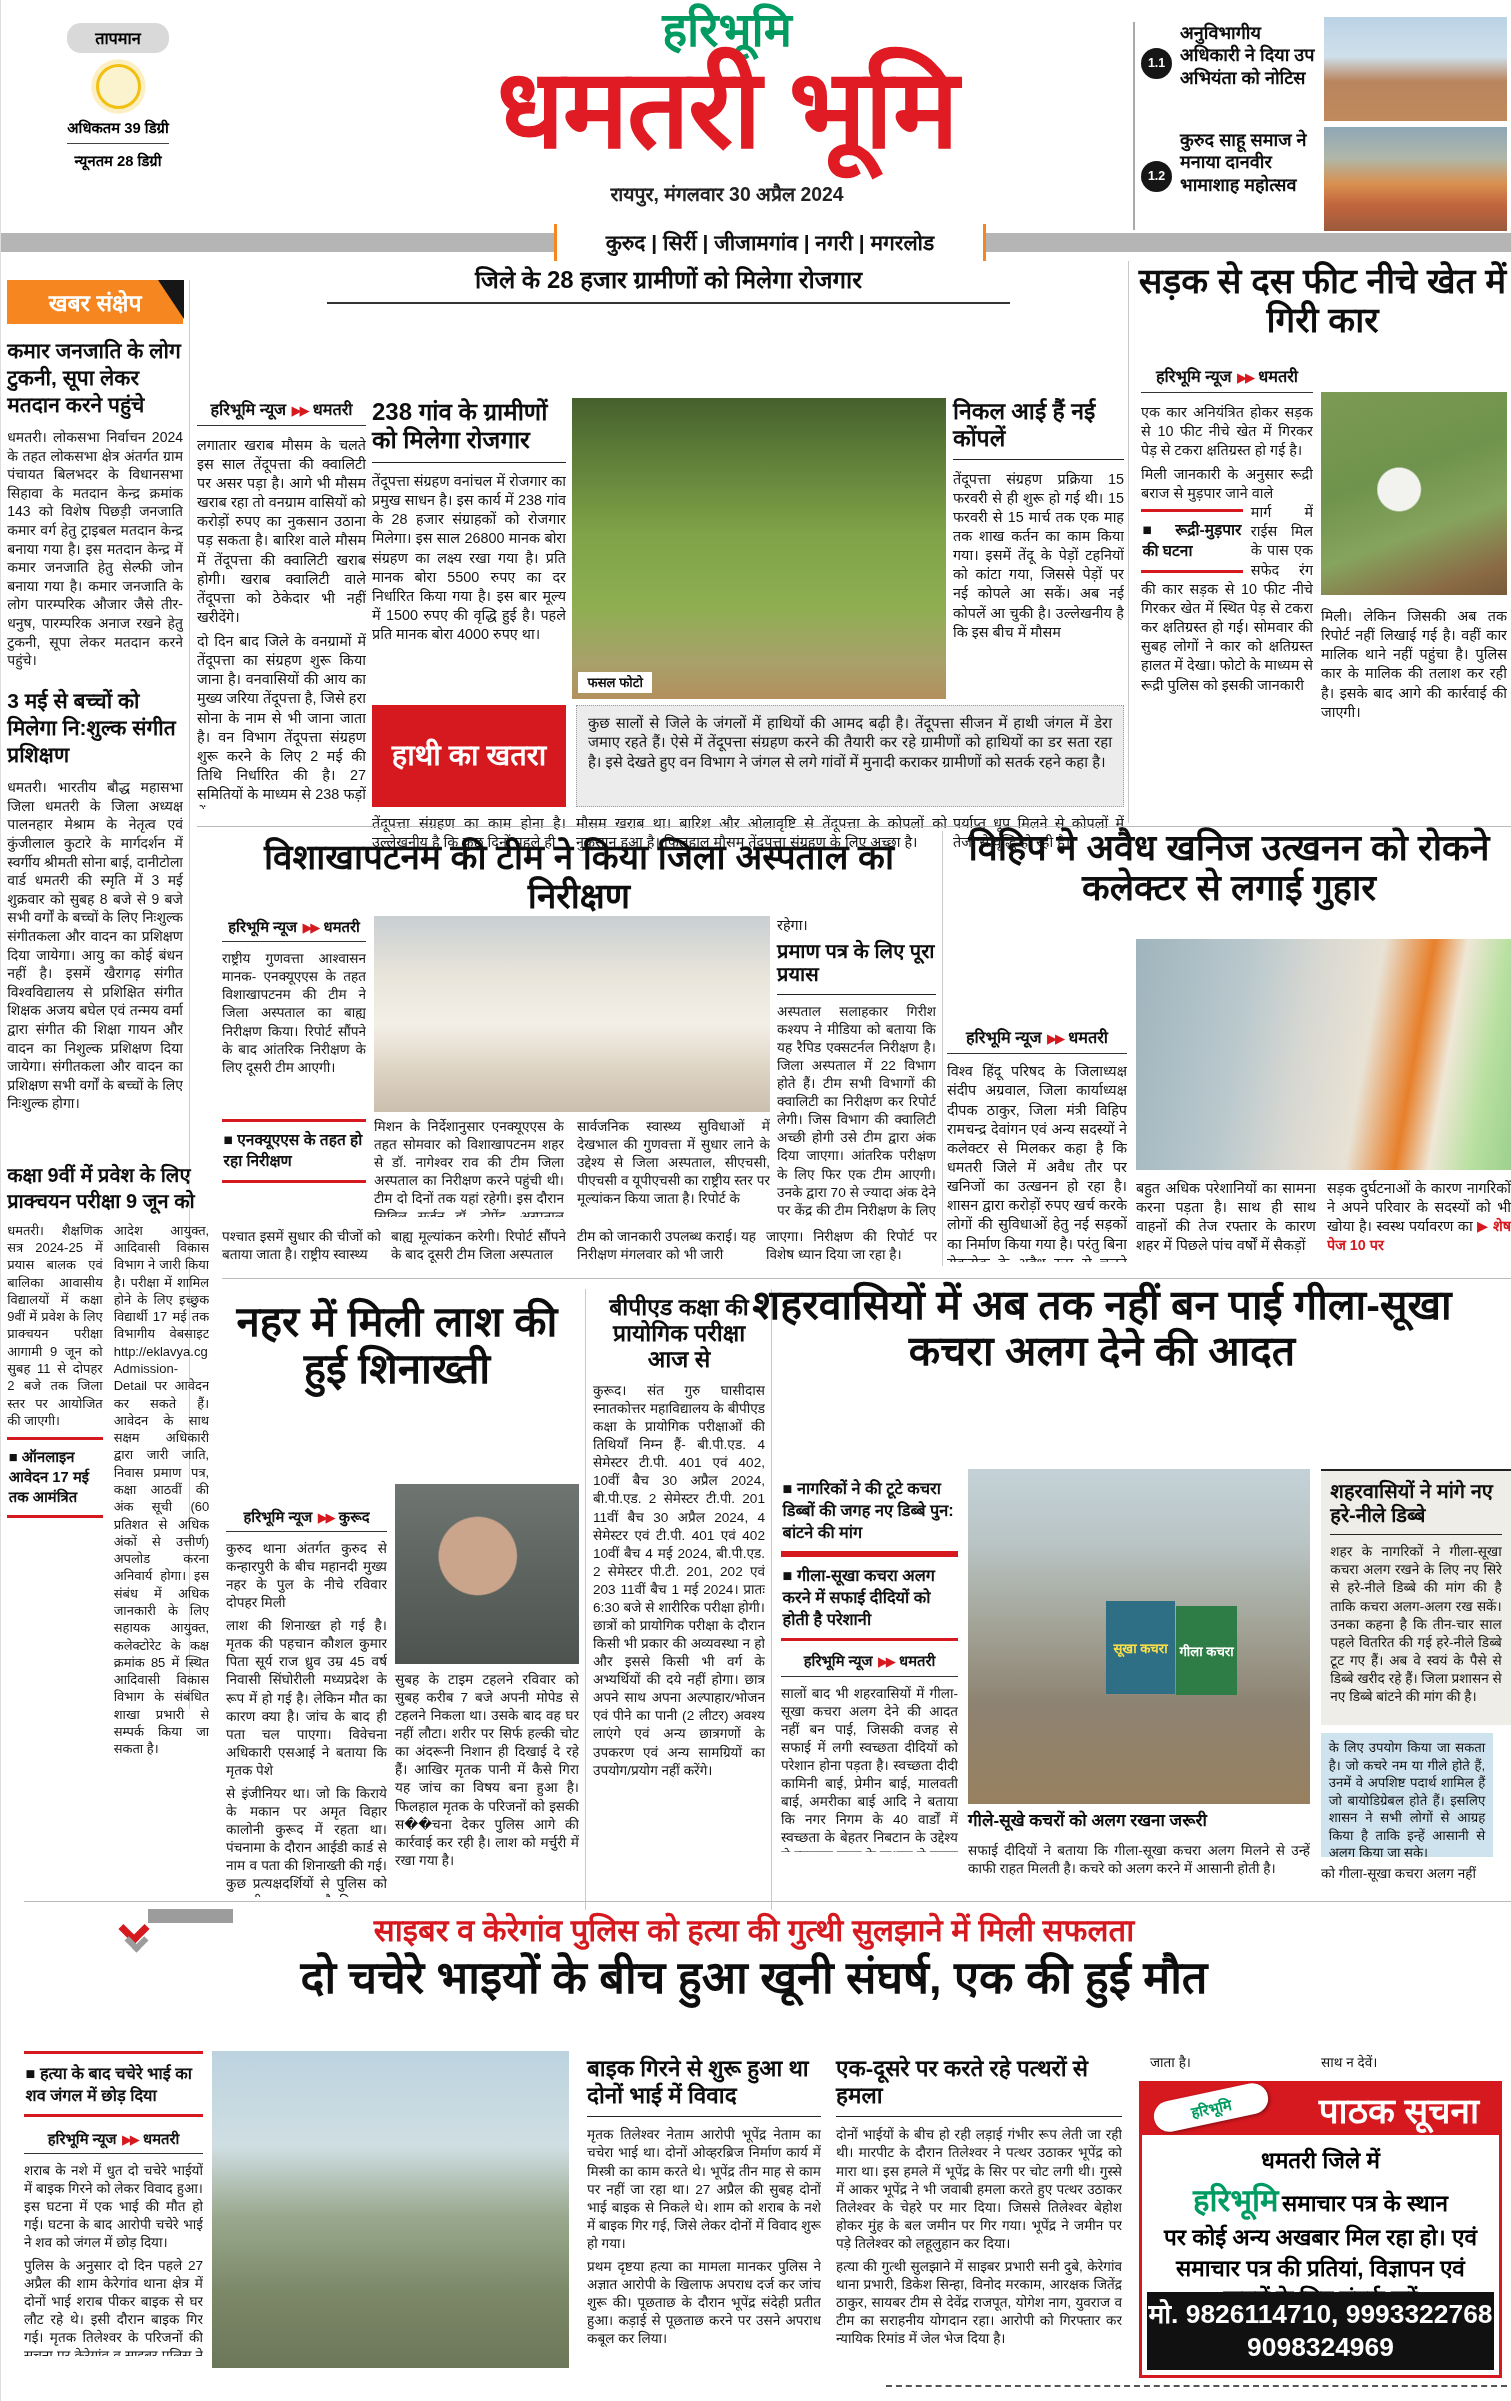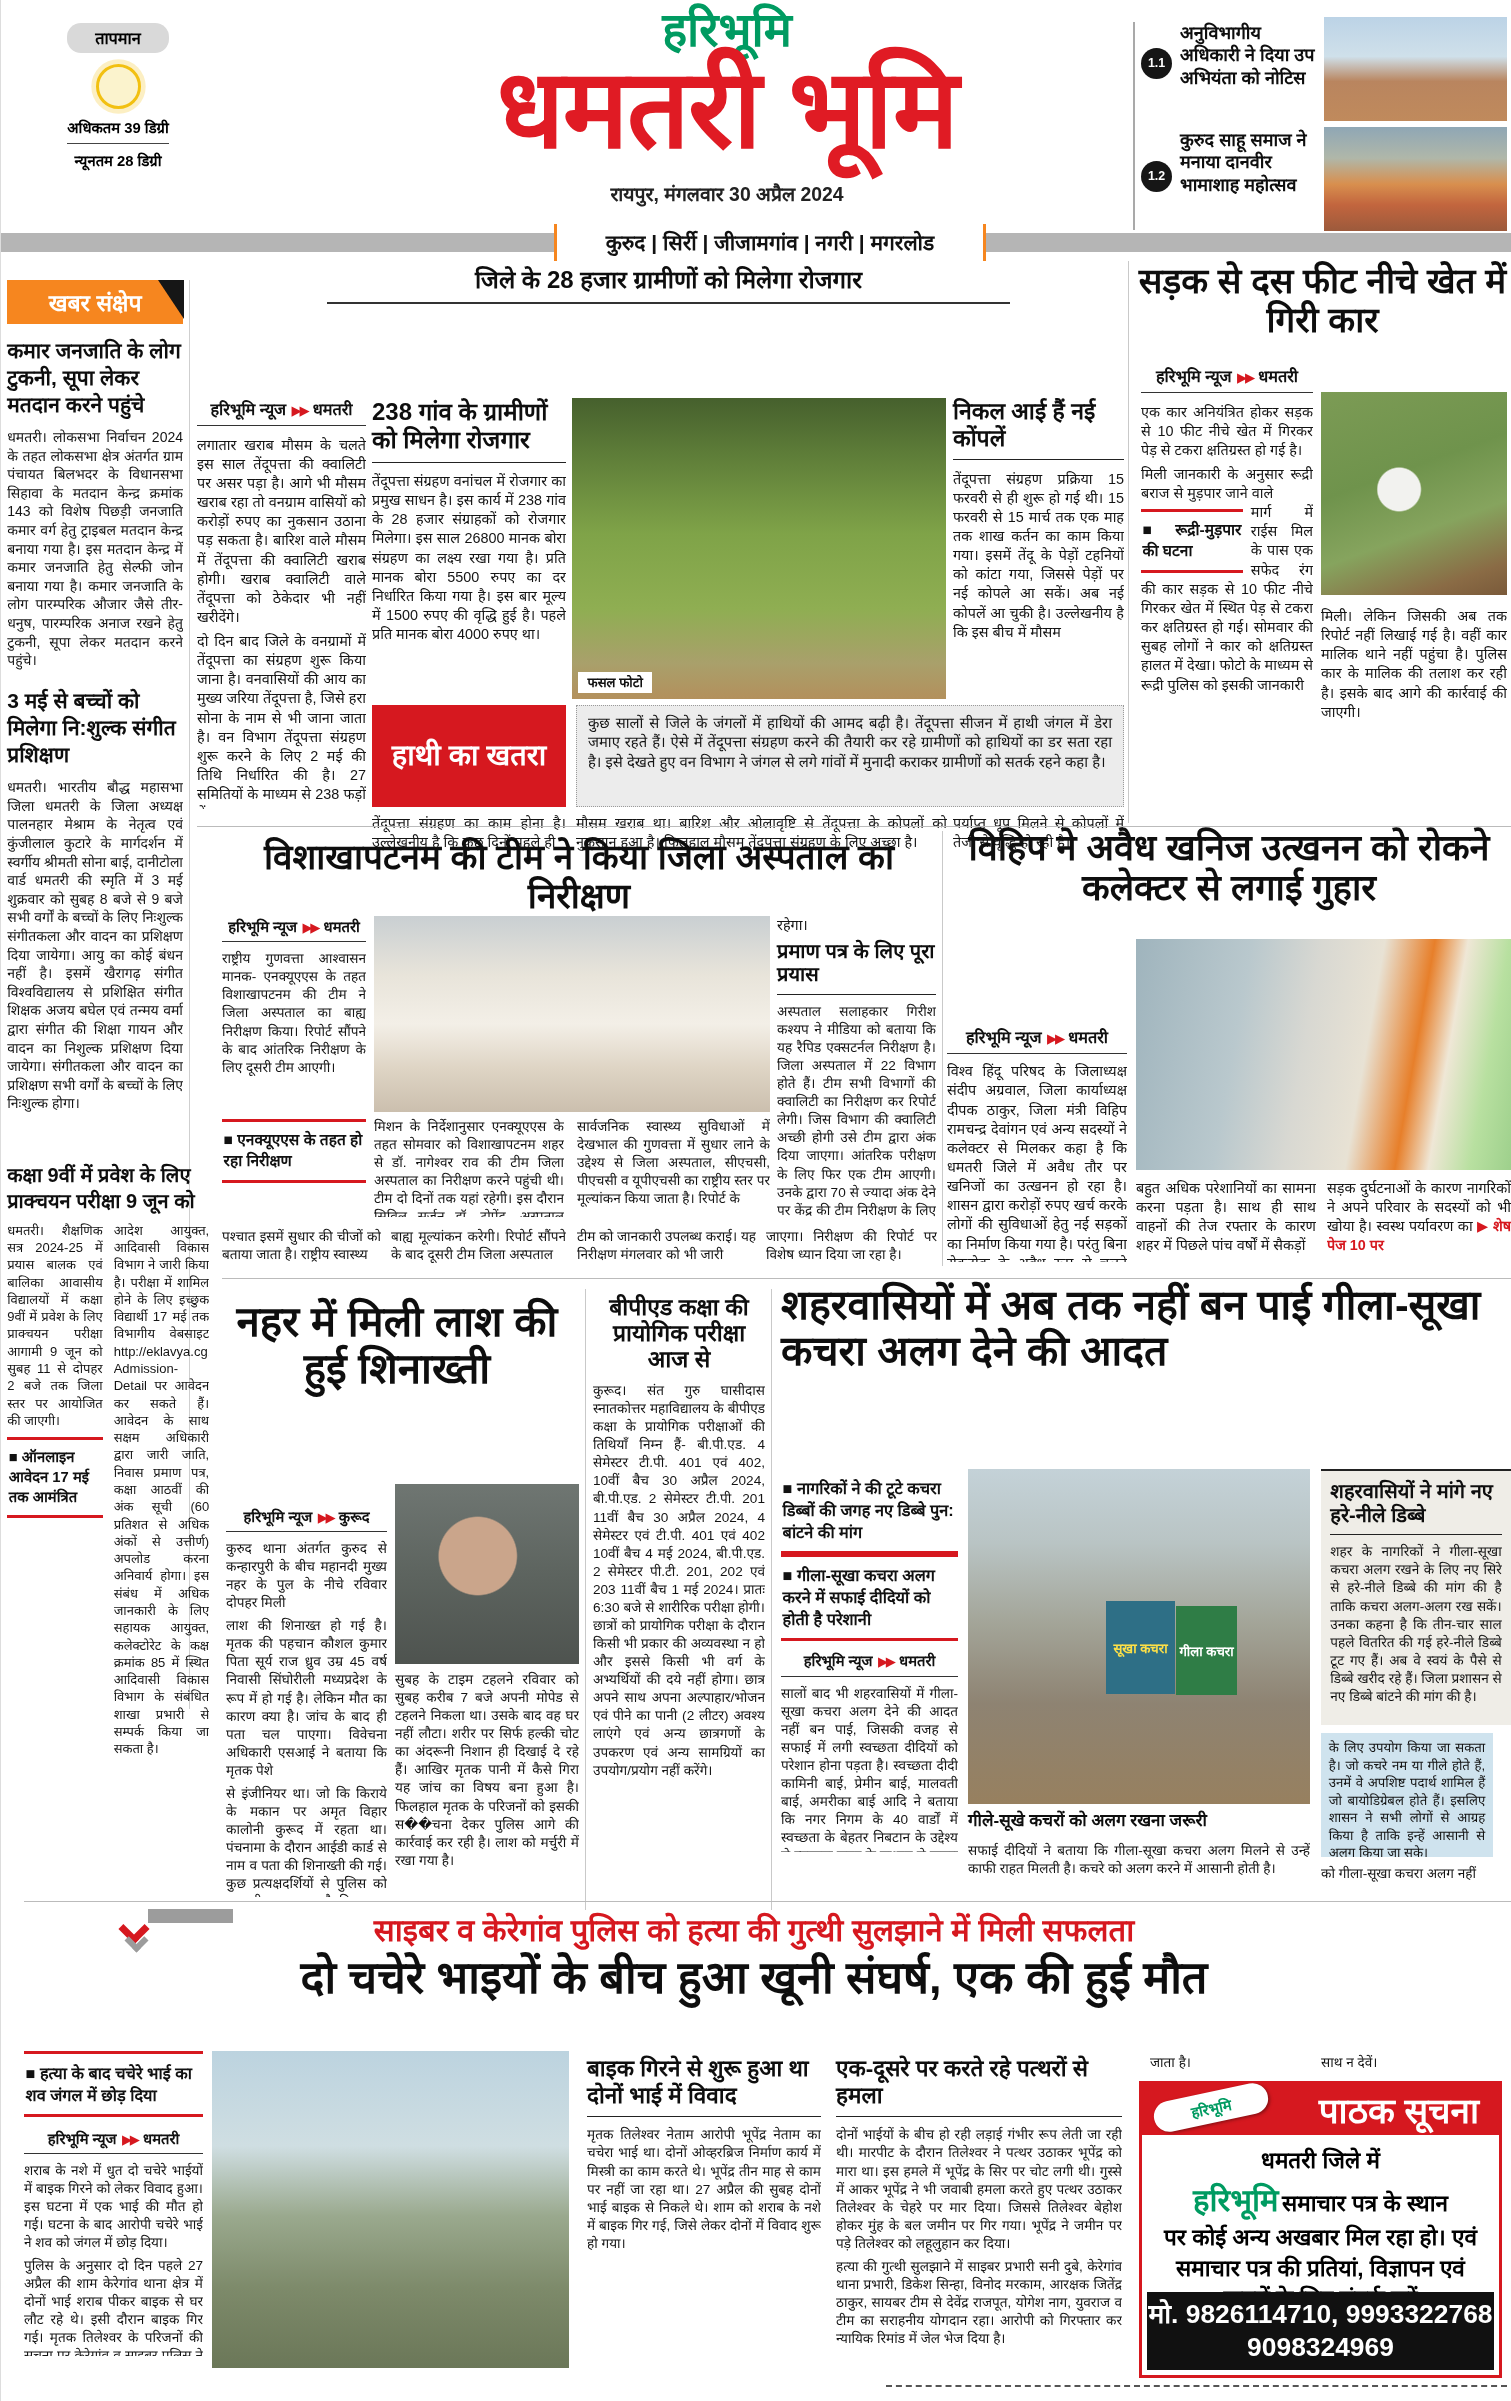--- a/index.html
+++ b/index.html
@@ -196,21 +196,21 @@
   </div>
 
   <div class="abs photo" style="left:394px;top:1484px;width:184px;height:180px;background:radial-gradient(circle at 45% 40%,#caa58b 0 26%,transparent 27%),linear-gradient(180deg,#6f7672 0%,#5d645f 50%,#4e534f 100%)"></div>
   <div class="abs body-txt" style="left:394px;top:1671px;width:184px;height:239px;font-size:13.6px">सुबह के टाइम टहलने रविवार को सुबह करीब 7 बजे अपनी मोपेड से टहलने निकला था। उसके बाद वह घर नहीं लौटा। शरीर पर सिर्फ हल्की चोट का अंदरूनी निशान ही दिखाई दे रहे हैं। आखिर मृतक पानी में कैसे गिरा यह जांच का विषय बना हुआ है। फिलहाल मृतक के परिजनों को इसकी स��चना देकर पुलिस आगे की कार्रवाई कर रही है। लाश को मर्चुरी में रखा गया है।</div>
 
   <div class="abs vrule" style="left:584px;top:1289px;height:621px"></div>
   <div class="abs ctr hl" style="left:592px;top:1295px;width:172px;font-size:23px">बीपीएड कक्षा की प्रायोगिक परीक्षा आज से</div>
   <div class="abs body-txt" style="left:592px;top:1382px;width:172px;height:528px;font-size:13.6px">कुरूद। संत गुरु घासीदास स्नातकोत्तर महाविद्यालय के बीपीएड कक्षा के प्रायोगिक परीक्षाओं की तिथियाँ निम्न हैं- बी.पी.एड. 4 सेमेस्टर टी.पी. 401 एवं 402,  10वीं बैच 30 अप्रैल 2024, बी.पी.एड. 2 सेमेस्टर टी.पी. 201 11वीं बैच 30 अप्रैल 2024, 4 सेमेस्टर एवं टी.पी. 401 एवं 402 10वीं बैच 4 मई 2024, बी.पी.एड. 2 सेमेस्टर पी.टी. 201, 202 एवं 203 11वीं बैच 1 मई 2024। प्रातः 6:30 बजे से शारीरिक परीक्षा होगी। छात्रों को प्रायोगिक परीक्षा के दौरान किसी भी प्रकार की अव्यवस्था न हो और इससे किसी भी वर्ग के अभ्यर्थियों की दये नहीं होगा। छात्र अपने साथ अपना अल्पाहार/भोजन एवं पीने का पानी (2 लीटर) अवश्य लाएंगे एवं अन्य छात्रगणों के उपकरण एवं अन्य सामग्रियों का उपयोग/प्रयोग नहीं करेंगे।</div>
 
   <div class="abs vrule" style="left:770px;top:1289px;height:621px"></div>
-  <div class="abs hl" style="left:780px;top:1283px;width:730px;font-size:41px;">शहरवासियों में अब तक नहीं बन पाई गीला-सूखा कचरा अलग देने की आदत</div>
+  <div class="abs hl" style="left:736px;top:1283px;width:730px;font-size:41px;text-align:center">शहरवासियों में अब तक नहीं बन पाई गीला-सूखा कचरा अलग देने की आदत</div>
 
   <div class="abs" style="left:780px;top:1469px;width:177px">
     <div class="inset" style="font-size:16.3px;border-top:none">■ नागरिकों ने की टूटे कचरा डिब्बों की जगह नए डिब्बे पुन: बांटने की मांग</div>
     <div class="inset" style="font-size:16.3px">■ गीला-सूखा कचरा अलग करने में सफाई दीदियों को होती है परेशानी</div>
     <div class="byline" style="margin-top:9.3px;font-size:14.8px">
       <span>हरिभूमि न्यूज</span>
       <span class="arr">▶▶</span>
       <span>धमतरी</span>
     </div>
     <div class="body-txt" style="margin-top:7.8px;height:167px;font-size:13.6px">सालों बाद भी शहरवासियों में गीला-सूखा कचरा अलग देने की आदत नहीं बन पाई, जिसकी वजह से सफाई में लगी स्वच्छता दीदियों को परेशान होना पड़ता है। स्वच्छता दीदी कामिनी बाई, प्रेमीन बाई, मालवती बाई, अमरीका बाई आदि ने बताया कि नगर निगम के 40 वार्डों में स्वच्छता के बेहतर निबटान के उद्देश्य से स्वच्छता समूह के माध्यम से कचरा संग्रहण का कार्य किया जा रहा है। डोर टू डोर कचरा संग्रहण करने वाली दीदियों</div>
@@ -252,20 +252,21 @@
       <p>पुलिस के अनुसार दो दिन पहले 27 अप्रैल की शाम केरेगांव थाना क्षेत्र में दोनों भाई शराब पीकर बाइक से घर लौट रहे थे। इसी दौरान बाइक गिर गई। मृतक तिलेश्वर के परिजनों की सूचना पर केरेगांव व साइबर पुलिस ने जांच कर आरोपी भूपेंद्र नेताम को गिरफ्तार किया। शव का पोस्टमार्टम करा कर परिजनों को सौंप दिया गया।</p>
     </div>
   </div>
 
   <div class="abs photo" style="left:211px;top:2051px;width:357px;height:317px;background:linear-gradient(180deg,#bcd3df 0%,#cfdee2 30%,#9aa98e 52%,#7d8a6a 75%,#6b7758 100%)"></div>
 
   <div class="abs" style="left:586px;top:2056px;width:234px;height:342px">
     <div class="subhead" style="font-size:22.5px">बाइक गिरने से शुरू हुआ था दोनों भाई में विवाद</div>
     <div class="body-txt" style="margin-top:9.3px;height:248px;font-size:13.6px">
       <p>मृतक तिलेश्वर नेताम आरोपी भूपेंद्र नेताम का चचेरा भाई था। दोनों ओव्हरब्रिज निर्माण कार्य में मिस्त्री का काम करते थे। भूपेंद्र तीन माह से काम पर नहीं जा रहा था। 27 अप्रैल की सुबह दोनों भाई बाइक से निकले थे। शाम को शराब के नशे में बाइक गिर गई, जिसे लेकर दोनों में विवाद शुरू हो गया।</p>
+      <p>प्रथम दृष्टया हत्या का मामला मानकर पुलिस ने अज्ञात आरोपी के खिलाफ अपराध दर्ज कर जांच शुरू की। पूछताछ के दौरान भूपेंद्र संदेही प्रतीत हुआ। कड़ाई से पूछताछ करने पर उसने अपराध कबूल कर लिया।</p>
     </div>
   </div>
 
   <div class="abs" style="left:835px;top:2056px;width:286px;height:342px">
     <div class="subhead" style="font-size:22.5px">एक-दूसरे पर करते रहे पत्थरों से हमला</div>
     <div class="body-txt" style="margin-top:9.3px;height:280px;font-size:13.6px">
       <p>दोनों भाईयों के बीच हो रही लड़ाई गंभीर रूप लेती जा रही थी। मारपीट के दौरान तिलेश्वर ने पत्थर उठाकर भूपेंद्र को मारा था। इस हमले में भूपेंद्र के सिर पर चोट लगी थी। गुस्से में आकर भूपेंद्र ने भी जवाबी हमला करते हुए पत्थर उठाकर तिलेश्वर के चेहरे पर मार दिया। जिससे तिलेश्वर बेहोश होकर मुंह के बल जमीन पर गिर गया। भूपेंद्र ने जमीन पर पड़े तिलेश्वर को लहूलुहान कर दिया।</p>
       <p>हत्या की गुत्थी सुलझाने में साइबर प्रभारी सनी दुबे, केरेगांव थाना प्रभारी, डिकेश सिन्हा, विनोद मरकाम, आरक्षक जितेंद्र ठाकुर, सायबर टीम से देवेंद्र राजपूत, योगेश नाग, युवराज व टीम का सराहनीय योगदान रहा। आरोपी को गिरफ्तार कर न्यायिक रिमांड में जेल भेज दिया है।</p>
     </div>
   </div>

